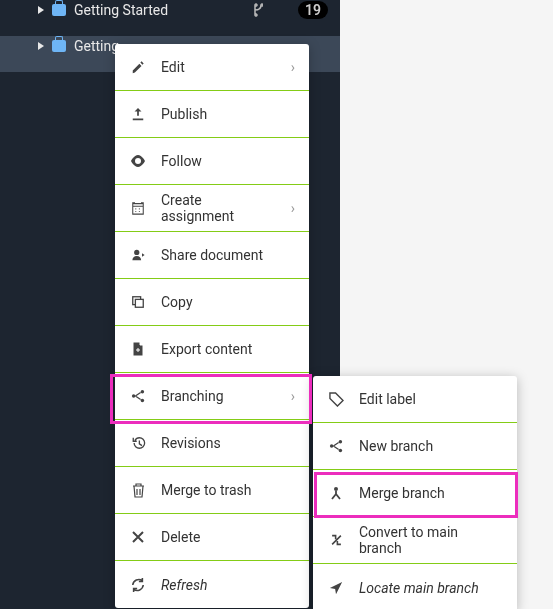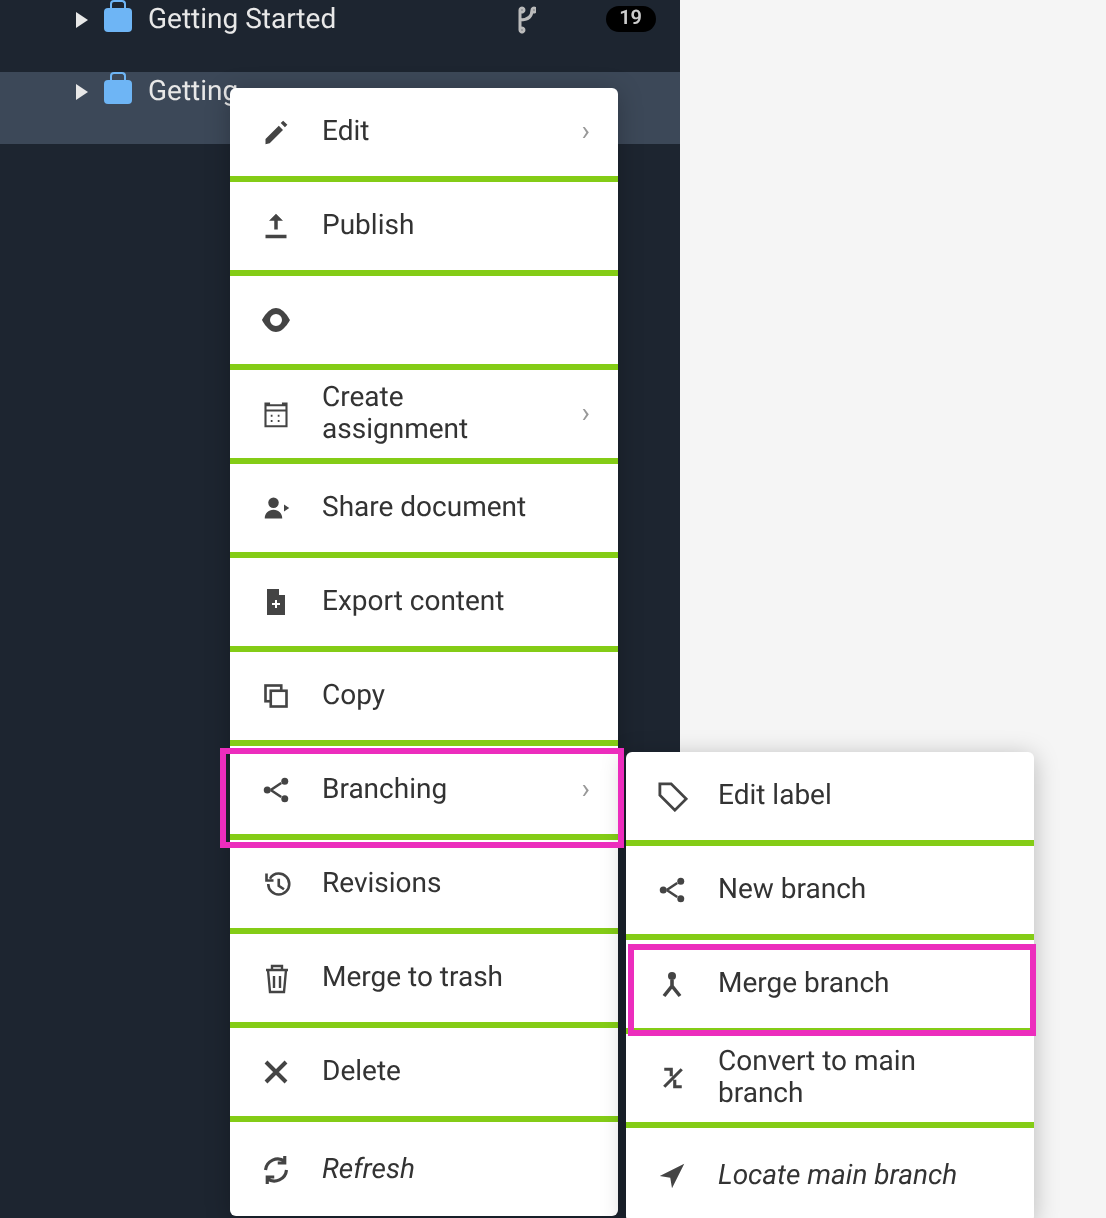--- a/index.html
+++ b/index.html
@@ -55,21 +55,21 @@
     border-bottom: none;
     border-radius: 2px 2px 0 0;
   }
   .tree-label { flex: 1; }
   .branch-glyph { color: #bbb; font-size: 13px; }
   .badge {
     background: #000000;
     color: #ccc;
     border-radius: 9px;
     padding: 1px 7px;
-    font-size: 10px;
+    font-size: 14px;
     font-weight: 600;
     margin-left: 27px;
   }
   .context-menu {
     position: absolute;
     background: #fff;
     border-radius: 3px;
     box-shadow: 0 2px 12px rgba(0,0,0,0.25);
     overflow: hidden;
   }
@@ -81,21 +81,21 @@
   .menu-sub {
     left: 313px;
     top: 376px;
     width: 204px;
   }
   .menu-item {
     display: flex;
     align-items: center;
     height: 47px;
     padding: 0 14px;
-    border-bottom: 3px solid #84cc16;
+    border-bottom: 1px solid #84cc16;
     color: #333;
     cursor: pointer;
     gap: 14px;
     position: relative;
   }
   .menu-item:last-child { border-bottom: none; font-style: italic; }
   .menu-item .mi-icon {
     width: 18px;
     display: flex;
     justify-content: center;
@@ -163,20 +163,21 @@
     </span>
     <span class="mi-label">Publish</span>
   </div>
 
   <div class="menu-item">
     <span class="mi-icon">
       <svg width="16" height="12" viewBox="0 0 16 12" fill="#444">
           <path d="M8 0C4 0 1 6 1 6s3 6 7 6 7-6 7-6-3-6-7-6zm0 9a3 3 0 110-6 3 3 0 010 6z"></path>
         </svg>
     </span>
+    <span class="mi-label">Follow</span>
   </div>
 
   <div class="menu-item">
     <span class="mi-icon">
       <svg width="14" height="14" viewBox="0 0 16 16" fill="#444">
           <path d="M2 3h12v12H2zM2 3V2h2v1zm10 0V2h2v1zM2 6h12M5 9h1m3 0h1M5 12h1m3 0h1" stroke="#444" stroke-width="1.2" fill="none"></path>
         </svg>
     </span>
     <span class="mi-label">Create assignment</span>
     <span class="mi-chevron">›</span>
@@ -187,35 +188,35 @@
       <svg width="15" height="14" viewBox="0 0 16 16" fill="#444">
           <circle cx="6" cy="5" r="3"></circle>
           <path d="M1 14c0-3 2-5 5-5s5 2 5 5zM12 6l3 2-3 2z"></path>
         </svg>
     </span>
     <span class="mi-label">Share document</span>
   </div>
 
   <div class="menu-item">
     <span class="mi-icon">
-      <svg width="12" height="15" viewBox="0 0 12 15" fill="#444">
-          <path d="M1 0h7l3 3v11H1zM8 0v3h3M4 8h4M6 6v4" stroke="#fff" stroke-width="1"></path>
-        </svg>
-    </span>
-    <span class="mi-label">Export content</span>
-  </div>
-
-  <div class="menu-item">
-    <span class="mi-icon">
       <svg width="14" height="14" viewBox="0 0 16 16" fill="none" stroke="#444" stroke-width="1.5">
           <rect x="2" y="2" width="9" height="9"></rect>
           <rect x="5" y="5" width="9" height="9" fill="#fff"></rect>
         </svg>
     </span>
     <span class="mi-label">Copy</span>
+  </div>
+
+  <div class="menu-item">
+    <span class="mi-icon">
+      <svg width="12" height="15" viewBox="0 0 12 15" fill="#444">
+          <path d="M1 0h7l3 3v11H1zM8 0v3h3M4 8h4M6 6v4" stroke="#fff" stroke-width="1"></path>
+        </svg>
+    </span>
+    <span class="mi-label">Export content</span>
   </div>
 
   <div class="menu-item">
     <span class="mi-icon">
       <svg width="14" height="14" viewBox="0 0 16 16" fill="#444">
           <circle cx="3" cy="8" r="2"></circle>
           <circle cx="13" cy="3" r="2"></circle>
           <circle cx="13" cy="13" r="2"></circle>
           <path d="M5 8L11 4M5 8l6 4" stroke="#444" stroke-width="1.5"></path>
         </svg>

